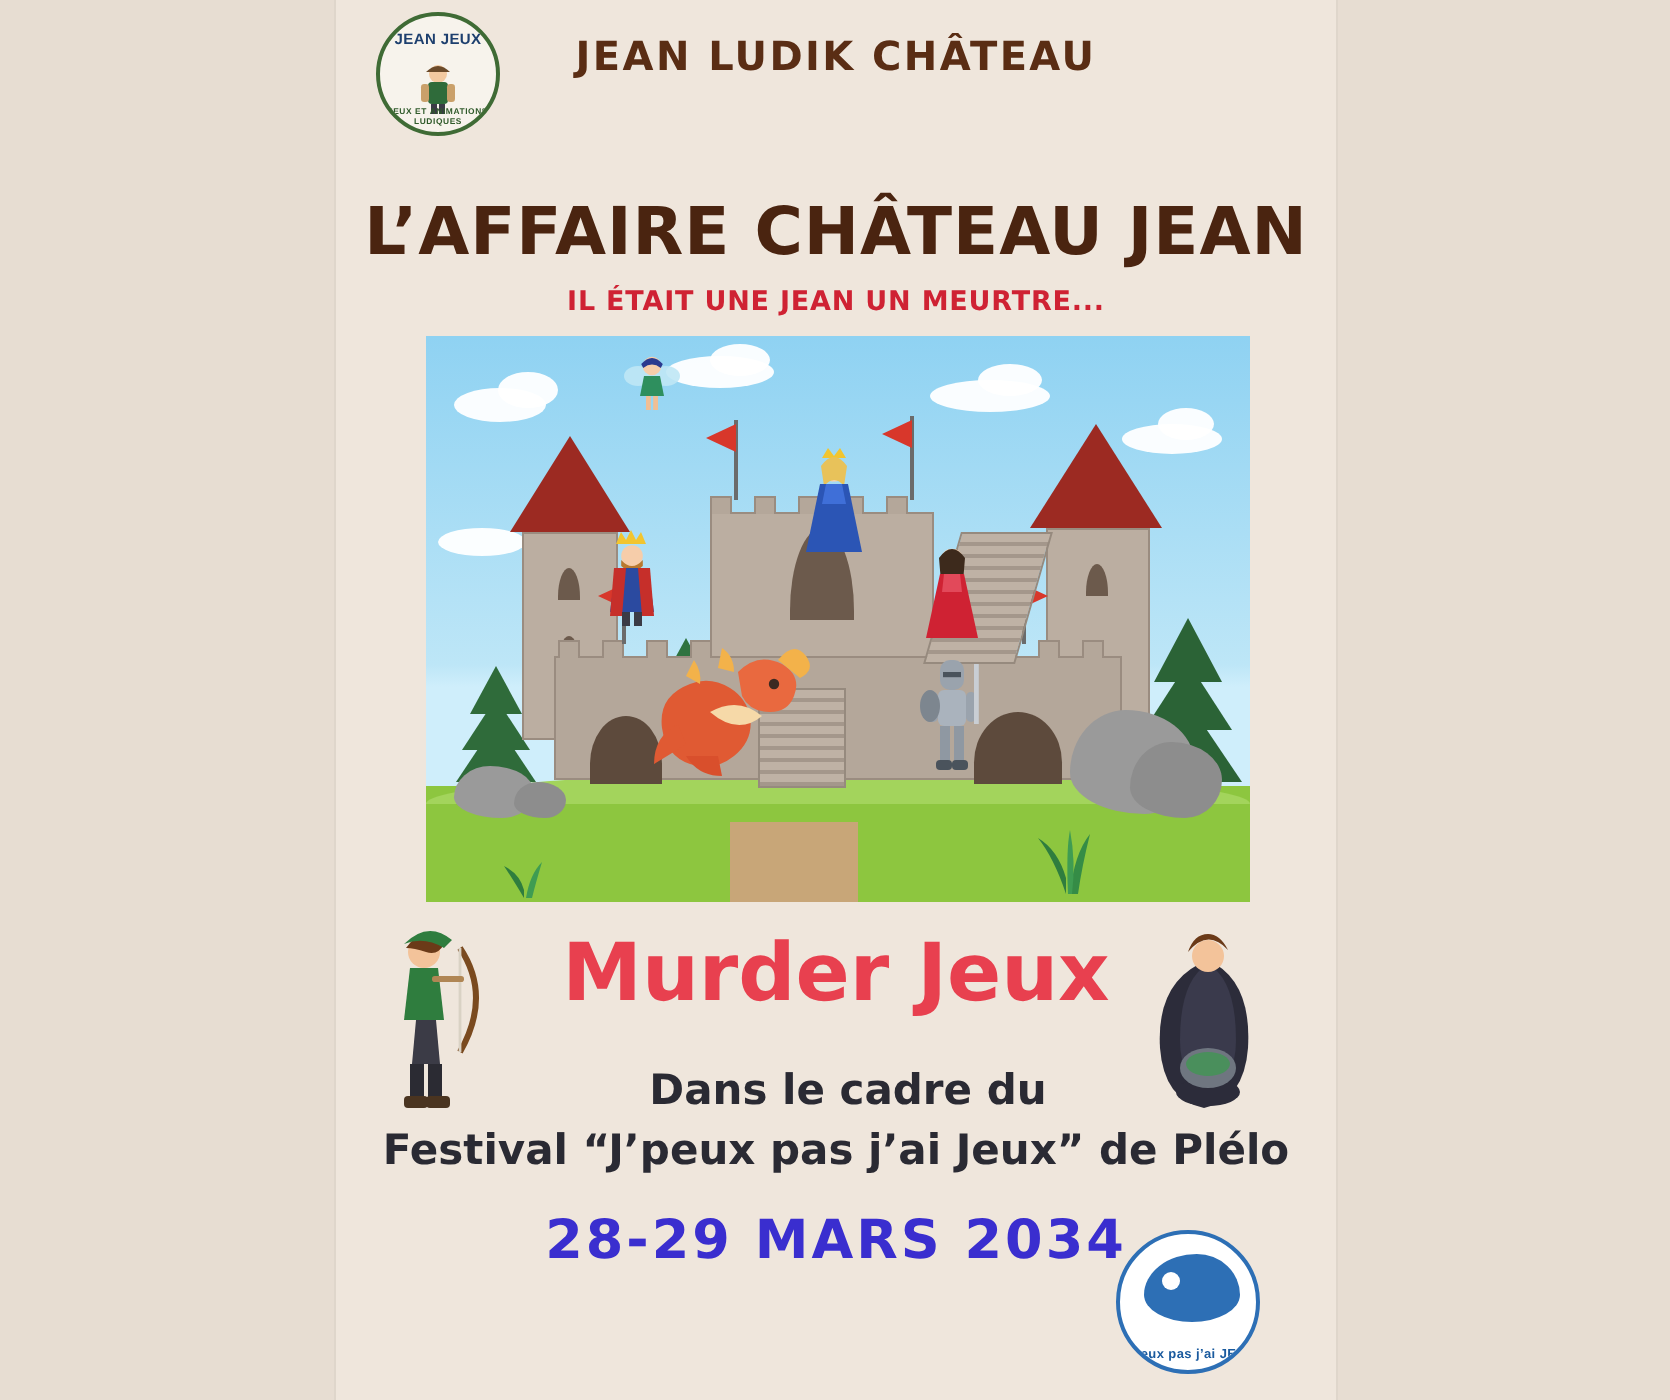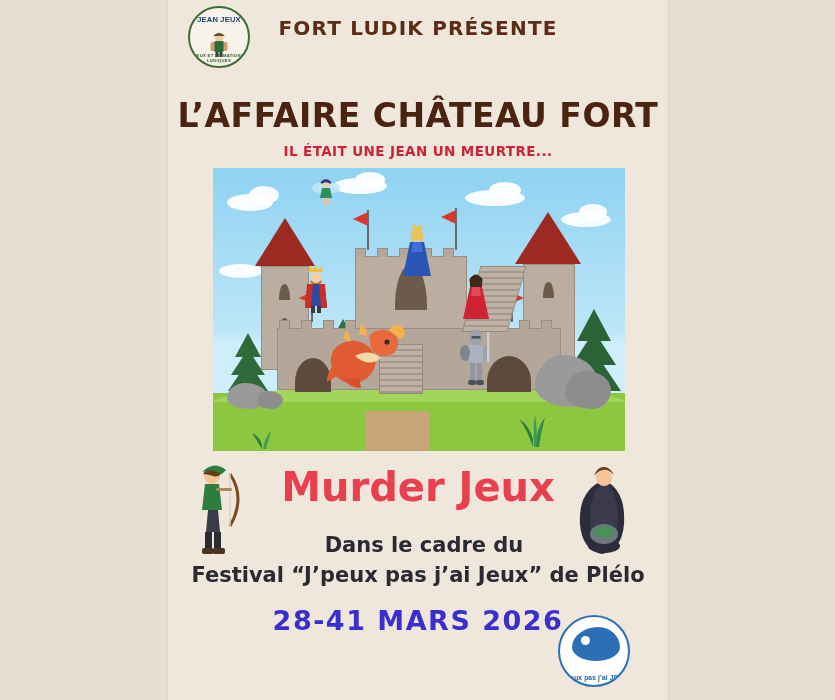--- a/index.html
+++ b/index.html
@@ -350,22 +350,22 @@
           <rect x="10" y="13" width="10" height="11" rx="2" fill="#2f6b3a"></rect>
           <rect x="6.5" y="14" width="4" height="9" rx="1.6" fill="#caa06a"></rect>
           <rect x="19.5" y="14" width="4" height="9" rx="1.6" fill="#caa06a"></rect>
           <rect x="11.5" y="24" width="3" height="5" fill="#3b3b46"></rect>
           <rect x="15.5" y="24" width="3" height="5" fill="#3b3b46"></rect>
         </svg>
       </div>
       <div class="ring-text">JEUX ET ANIMATIONS LUDIQUES</div>
     </div>
 
-    <div class="presente">FORT LUDIK PRÉSENTE</div>
-    <div class="main-title">L’AFFAIRE CHÂTEAU FORT</div>
+    <div class="presente">JEAN LUDIK CHÂTEAU</div>
+    <div class="main-title">L’AFFAIRE CHÂTEAU JEAN</div>
     <div class="subtitle">IL ÉTAIT UNE JEAN UN MEURTRE...</div>
 
     <div id="illustration">
 
       <div class="cloud" style="left:14px; top:26px; width:46px; height:17px;"></div>
       <div class="cloud" style="left:36px; top:18px; width:30px; height:18px;"></div>
       <div class="cloud" style="left:120px; top:10px; width:54px; height:16px;"></div>
       <div class="cloud" style="left:142px; top:4px; width:30px; height:16px;"></div>
       <div class="cloud" style="left:252px; top:22px; width:60px; height:16px;"></div>
       <div class="cloud" style="left:276px; top:14px; width:32px; height:16px;"></div>
@@ -560,21 +560,21 @@
         <path d="M20 14 q10 -12 20 -1 q-4 -8 -10 -8 q-7 0 -10 9 z" fill="#6b3a18"></path>
         <ellipse cx="30" cy="84" rx="16" ry="7" fill="#2c2c3a"></ellipse>
         <ellipse cx="30" cy="72" rx="14" ry="10" fill="#6f7680"></ellipse>
         <ellipse cx="30" cy="70" rx="11" ry="6" fill="#4a8f5c"></ellipse>
       </svg>
     </div>
 
     <div class="murder">Murder Jeux</div>
     <div class="frame-line1">Dans le cadre du</div>
     <div class="frame-line2">Festival “J’peux pas j’ai Jeux” de Plélo</div>
-    <div class="dates">28-41 MARS 2026</div>
+    <div class="dates">28-29 MARS 2034</div>
 
     <div class="fest-badge">
       <div class="blob"></div>
       <div class="ring">J’peux pas j’ai JEUX</div>
     </div>
 
   </div>
 </div>
 
 </body></html>

